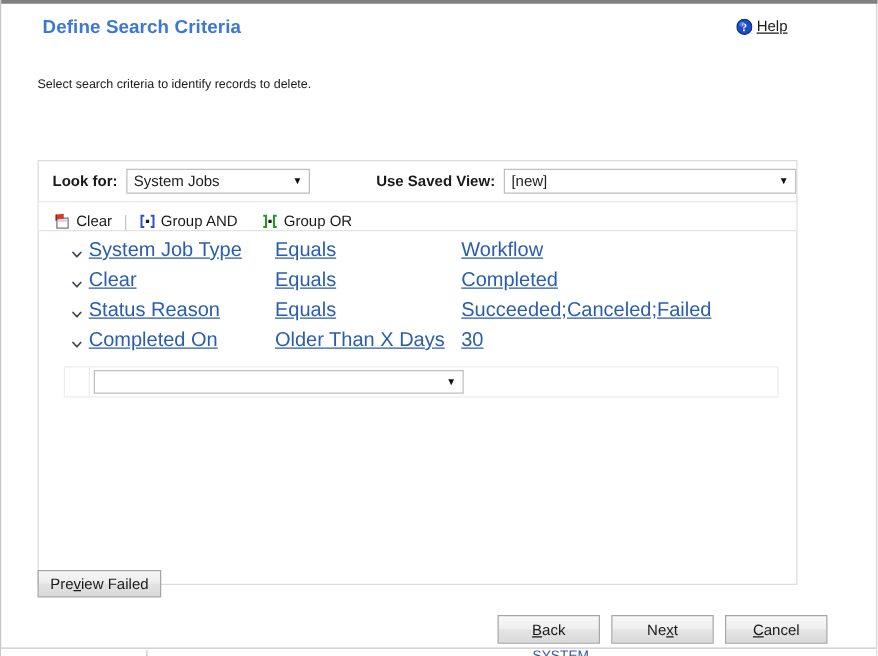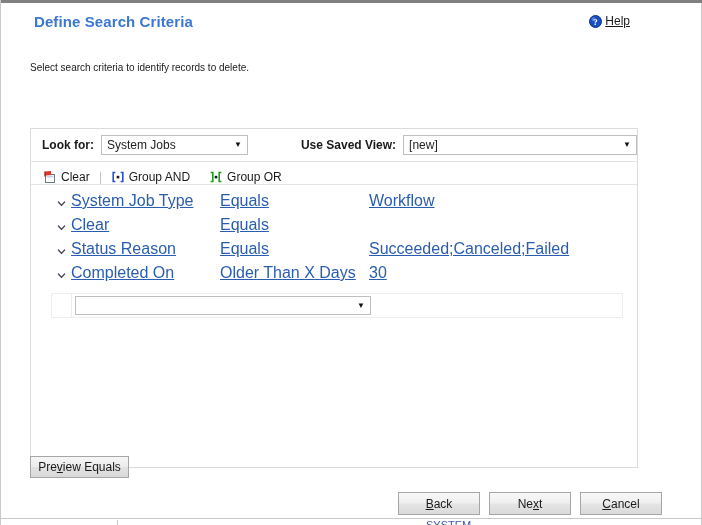--- a/index.html
+++ b/index.html
@@ -400,20 +400,21 @@
       <div class="criteria-row">
         <span class="row-chevron">
           <span class="chev-glyph">
             <svg width="9" height="9" viewBox="0 0 9 9" xmlns="http://www.w3.org/2000/svg">
               <path d="M1.4 3 L4.5 6.4 L7.6 3" stroke="#444a52" stroke-width="1.4" fill="none" stroke-linecap="round" stroke-linejoin="round"></path>
             </svg>
           </span>
         </span>
         <span class="col-field"><a class="crit-link">Clear</a></span>
         <span class="col-op"><a class="crit-link">Equals</a></span>
+        <span class="col-value"><a class="crit-link">Completed</a></span>
       </div>
 
       <div class="criteria-row">
         <span class="row-chevron">
           <span class="chev-glyph">
             <svg width="9" height="9" viewBox="0 0 9 9" xmlns="http://www.w3.org/2000/svg">
               <path d="M1.4 3 L4.5 6.4 L7.6 3" stroke="#444a52" stroke-width="1.4" fill="none" stroke-linecap="round" stroke-linejoin="round"></path>
             </svg>
           </span>
         </span>
@@ -442,21 +443,21 @@
           <span class="caret">▼</span>
         </div>
       </div>
 
     </div>
   </div>
 
   <button id="preview-records-button">
     <span>Pre</span>
       <span class="accel">v</span>
-      <span>iew Equals</span>
+      <span>iew Failed</span>
   </button>
 
   <div id="nav-buttons">
     <button class="nav-btn">
       <span></span>
         <span class="accel">B</span>
         <span>ack</span>
     </button>
     <button class="nav-btn">
       <span>Ne</span>

